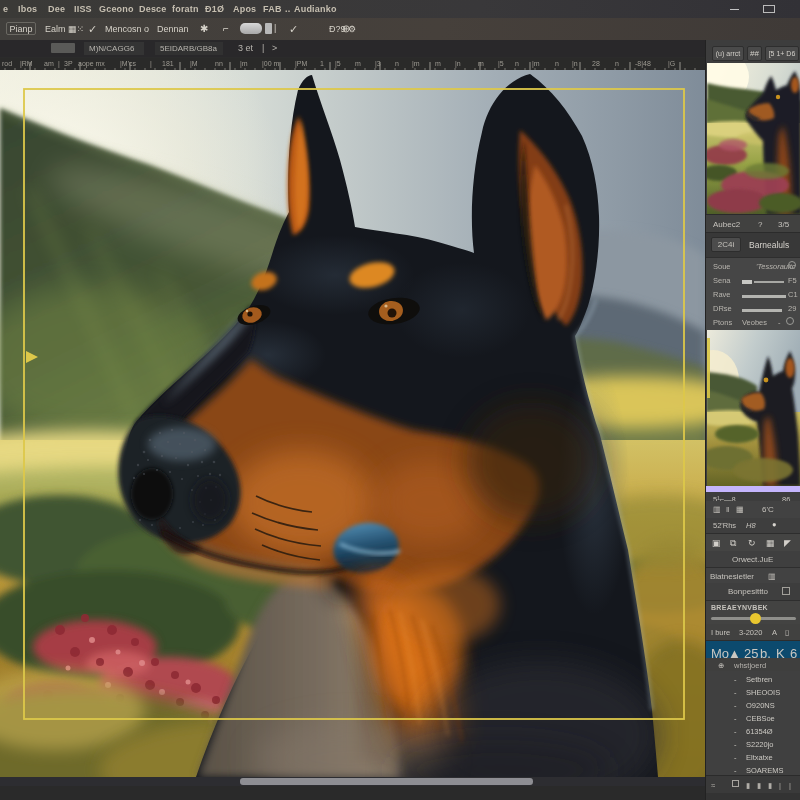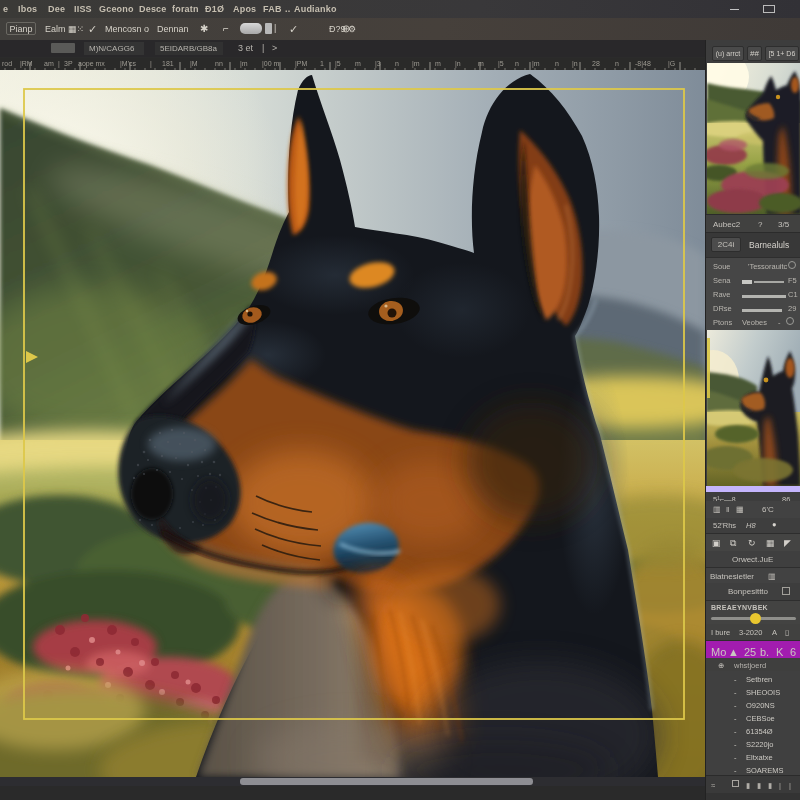--- a/index.html
+++ b/index.html
@@ -476,21 +476,21 @@
       <span class="abs" style="left:72px; top:5px; font-size:8px;">3/5</span>
     </div>
 
     <div class="abs" style="left:0; top:193px; width:95px; height:24px; background:#383838;">
       <span class="abs" style="left:5px; top:4px; width:30px; height:15px; background:#4c4c4c; border:1px solid #2d2d2d; border-radius:2px; font-size:8px; text-align:center; line-height:14px;">2C4i</span>
       <span class="abs" style="left:43px; top:7px; font-size:8.5px; color:#d6d3cd;">Barnealuls</span>
     </div>
 
     <div class="abs" style="left:0; top:217px; width:95px; height:73px; background:#464646; border-top:1px solid #2e2e2e; font-size:7.5px; color:#b8b5af;">
       <span class="abs" style="left:7px; top:4px;">Soue</span>
-        <span class="abs" style="left:42px; top:4px;">'Tessorauitc</span>
+        <span class="abs" style="left:50px; top:4px;font-style:italic;">'Tessorauitc</span>
         <span class="abs" style="left:82px; top:3px; width:8px; height:8px; border:1px solid #9a9a96; border-radius:50%;"></span>
       <span class="abs" style="left:7px; top:18px;">Sena</span>
       <span class="abs" style="left:36px; top:22px; width:10px; height:4px; background:#c8c8c4;"></span>
       <span class="abs" style="left:48px; top:23px; width:30px; height:2px; background:#a8a8a4;"></span>
       <span class="abs" style="left:82px; top:18px;">F5</span>
       <span class="abs" style="left:7px; top:32px;">Rave</span>
       <span class="abs" style="left:36px; top:37px; width:44px; height:2.5px; background:#b4b4b0;"></span>
       <span class="abs" style="left:82px; top:32px;">C1</span>
       <span class="abs" style="left:7px; top:46px;">DRse</span>
       <span class="abs" style="left:36px; top:51px; width:40px; height:2.5px; background:#b4b4b0;"></span>
@@ -585,21 +585,21 @@
       <span class="abs" style="left:44px; top:0px; width:11px; height:11px; background:#e9c72f; border-radius:50%;"></span>
     </div>
 
     <div class="abs" style="left:0; top:584px; width:95px; height:16px; background:#414140; font-size:7.5px;">
       <span class="abs" style="left:5px; top:4px;">I bure</span>
         <span class="abs" style="left:33px; top:4px;">3-2020</span>
       <span class="abs" style="left:66px; top:4px;">A</span>
         <span class="abs" style="left:79px; top:4px;">▯</span>
     </div>
 
-    <div class="abs" style="left:0; top:600px; width:95px; height:18px; background:#a21caf; border-top:1px solid #2d2d2d; font-size:11px; color:#cac7c1;">
+    <div class="abs" style="left:0; top:600px; width:95px; height:18px; background:#0c4a6e; border-top:1px solid #2d2d2d; font-size:13px; color:#cac7c1;">
       <span class="abs" style="left:5px; top:5px;">Mo</span>
         <span class="abs" style="left:22px; top:5px;">▲</span>
       <span class="abs" style="left:38px; top:5px;">25</span>
         <span class="abs" style="left:54px; top:5px;">b.</span>
       <span class="abs" style="left:70px; top:5px;">K</span>
         <span class="abs" style="left:84px; top:5px;">6</span>
     </div>
 
     <div class="abs" style="left:0; top:618px; width:95px; height:13px; background:#3f3f3e;">
       <span class="abs" style="left:12px; top:3px; font-size:7.5px;">⊕</span>

